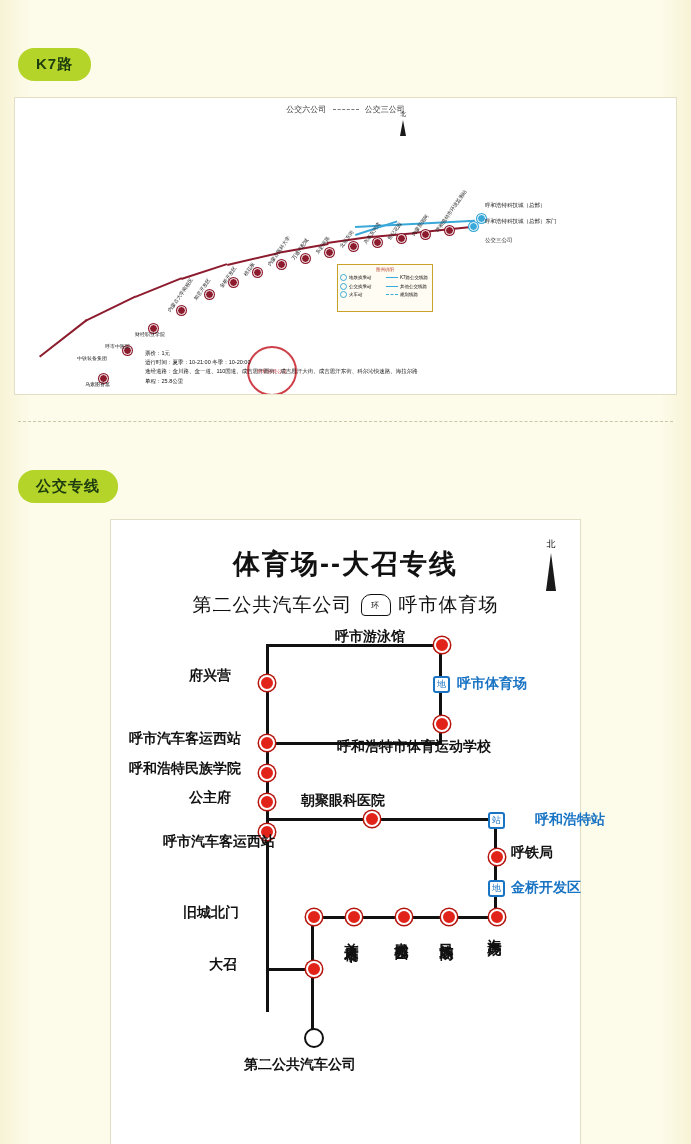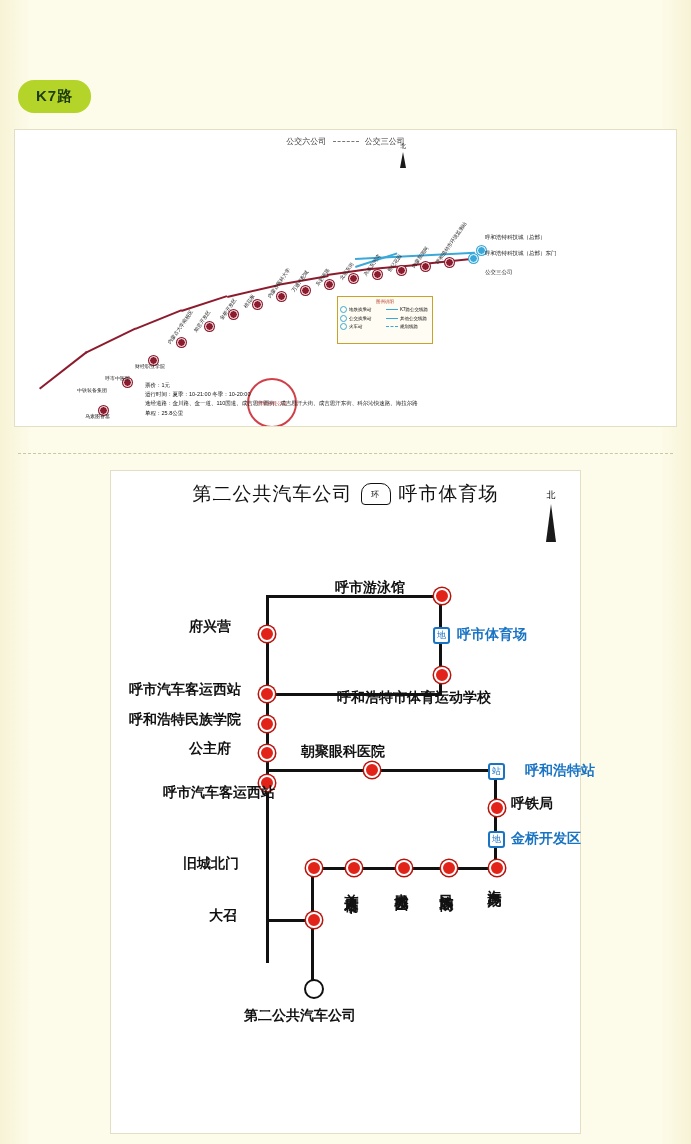--- a/index.html
+++ b/index.html
@@ -36,21 +36,20 @@
     padding: 7px 18px;
     border-radius: 16px;
     margin-left: 18px;
     letter-spacing: 1px;
   }
   .section {
     position: relative;
   }
   .badge-row {
     padding-top: 48px;
-    margin-top: 32px;
   }
   .divider {
     border-top: 1px dashed #c9c7a8;
     margin: 26px 18px 0 18px;
   }
   
   .map1-wrap {
     margin: 16px 14px 0 14px;
     background: #ffffff;
     border: 1px solid #e2dfc4;
@@ -422,27 +421,31 @@
       <div>运行时间：夏季：10-21:00 冬季：10-20:00</div>
       <div>途经道路：金川路、金一道、110国道、成吉思汗西街、成吉思汗大街、成吉思汗东街、科尔沁快速路、海拉尔路</div>
       <div>单程：25.8公里</div>
     </div>
   </div>
 
   <div class="divider"></div>
 </div>
 
 <div class="section">
+  <div class="badge-row">
+    <span class="section-badge">公交专线</span>
+  </div>
 
   <div class="map2-wrap">
     <div class="compass2">
       <div>北</div>
       <div class="needle2"></div>
     </div>
 
+    <div class="m2-title">体育场--大召专线</div>
     <div class="m2-subtitle">
       <span>第二公共汽车公司</span>
       <span class="recycle-ic">环</span>
       <span>呼市体育场</span>
     </div>
 
     <div class="m2-line" style="left:155px; top:124px; width:3px; height:368px;"></div>
     <div class="m2-line" style="left:155px; top:124px; width:176px; height:3px;"></div>
     <div class="m2-line" style="left:328px; top:124px; width:3px; height:100px;"></div>
     <div class="m2-line" style="left:155px; top:222px; width:176px; height:3px;"></div>
@@ -471,21 +474,21 @@
     <div class="m2-dot" style="left:148px; top:245px;"></div>
     <div class="m2-stop-label" style="left:18px; top:240px;">呼和浩特民族学院</div>
 
     <div class="m2-dot" style="left:148px; top:274px;"></div>
     <div class="m2-stop-label" style="left:66px; top:269px;margin-left:12px;">公主府</div>
 
     <div class="m2-dot" style="left:253px; top:291px;"></div>
     <div class="m2-stop-label" style="left:190px; top:272px;">朝聚眼科医院</div>
 
     <div class="transfer-ic" style="left:377px; top:292px;">站</div>
-    <div class="m2-stop-label blue" style="left:414px; top:291px;">呼和浩特站</div>
+    <div class="m2-stop-label blue" style="left:424px; top:291px;">呼和浩特站</div>
 
     <div class="m2-dot" style="left:148px; top:304px;"></div>
     <div class="m2-stop-label" style="left:52px; top:313px;">呼市汽车客运西站</div>
 
     <div class="m2-dot" style="left:378px; top:329px;"></div>
     <div class="m2-stop-label" style="left:400px; top:324px;">呼铁局</div>
 
     <div class="transfer-ic" style="left:377px; top:360px;">地</div>
     <div class="m2-stop-label blue" style="left:400px; top:359px;">金桥开发区</div>
 

